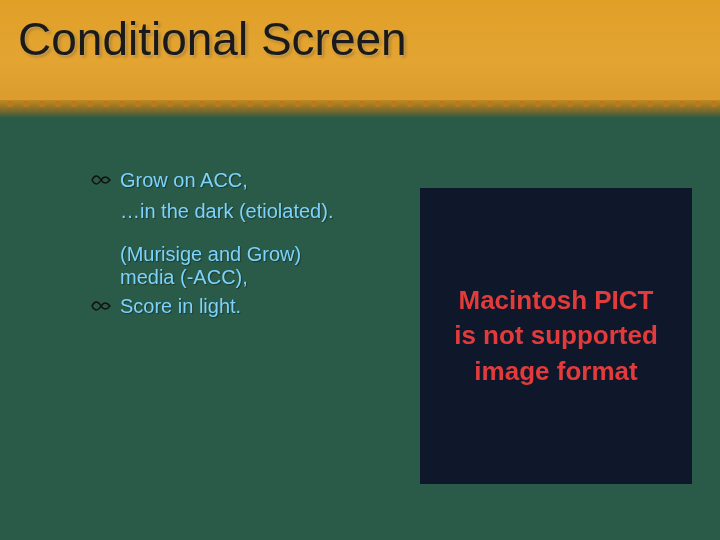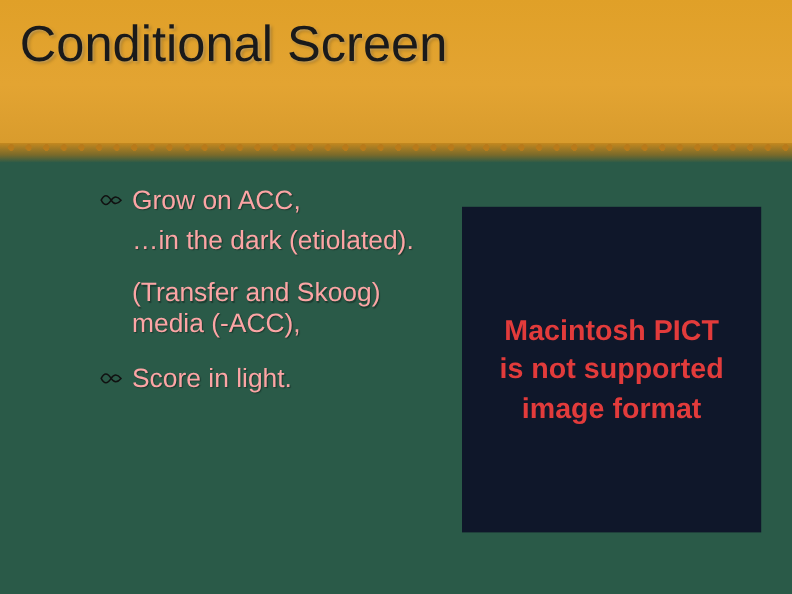--- a/index.html
+++ b/index.html
@@ -6,21 +6,21 @@
   body {
     width: 720px;
     height: 540px;
     overflow: hidden;
     font-family: Arial, Helvetica, sans-serif;
     background: #2a5a48;
     position: relative;
   }
   .header {
     width: 100%;
-    height: 140px;
+    height: 110px;
     background: linear-gradient(180deg, #e0a028 0%, #e3a432 55%, #d79a2c 100%);
     position: relative;
     padding-left: 18px;
     padding-top: 12px;
   }
   .header-edge {
     position: absolute;
     left: 0; right: 0;
     bottom: -8px;
     height: 18px;
@@ -40,22 +40,22 @@
     position: absolute;
     top: 150px;
     left: 0;
     right: 0;
     bottom: 0;
     padding-left: 90px;
     padding-top: 18px;
   }
   .bullets {
     width: 310px;
-    color: #fca5a5;
-    font-size: 24px;
+    color: #7dd3fc;
+    font-size: 20px;
     line-height: 1.25;
   }
   .bullet {
     position: relative;
     padding-left: 30px;
     margin-bottom: 20px;
     text-shadow: 1px 1px 1px rgba(0,0,0,0.35);
   }
   .bullet .glyph {
     position: absolute;
@@ -114,22 +114,22 @@
           </svg>
       </span>
       <span>Grow on ACC,</span>
     </div>
 
     <div class="subline">
       <span>…in the dark (etiolated).</span>
     </div>
 
 
-    <div class="sub-indent">(Transfer and Skoog)</div>
-    <div class="sub-indent" style="margin-bottom:20px;">media (-ACC),</div>
+    <div class="sub-indent">(Murisige and Grow)</div>
+    <div class="sub-indent" style="margin-bottom:4px;">media (-ACC),</div>
 
     <div class="bullet">
       <span class="glyph">
         <svg viewBox="0 0 22 20">
             <path d="M2 10 Q6 2 11 10 Q6 18 2 10 Z M11 10 Q15 4 20 10 Q15 16 11 10" fill="none" stroke="#111" stroke-width="1.4"></path>
           </svg>
       </span>
       <span>Score in light.</span>
     </div>
 

